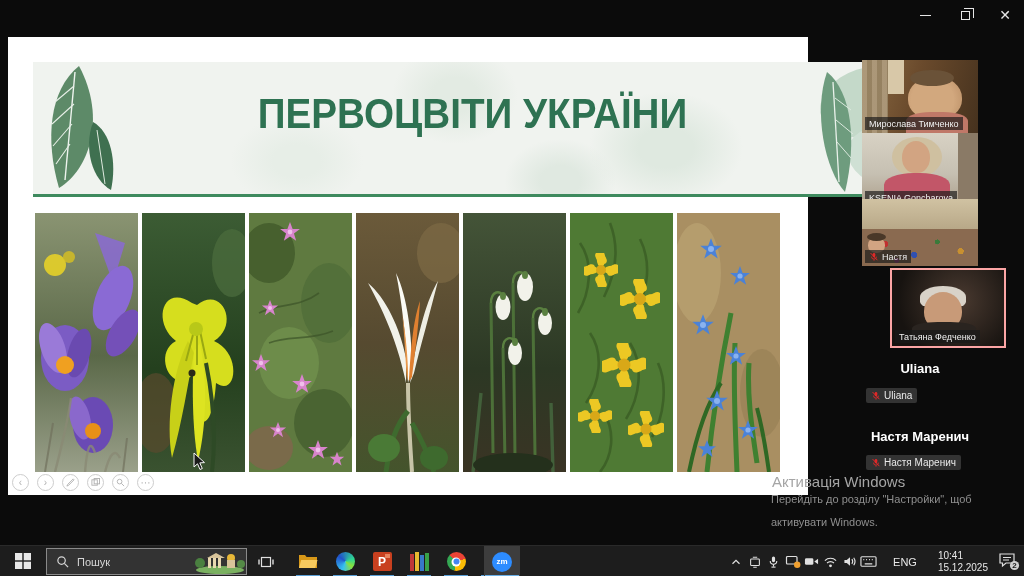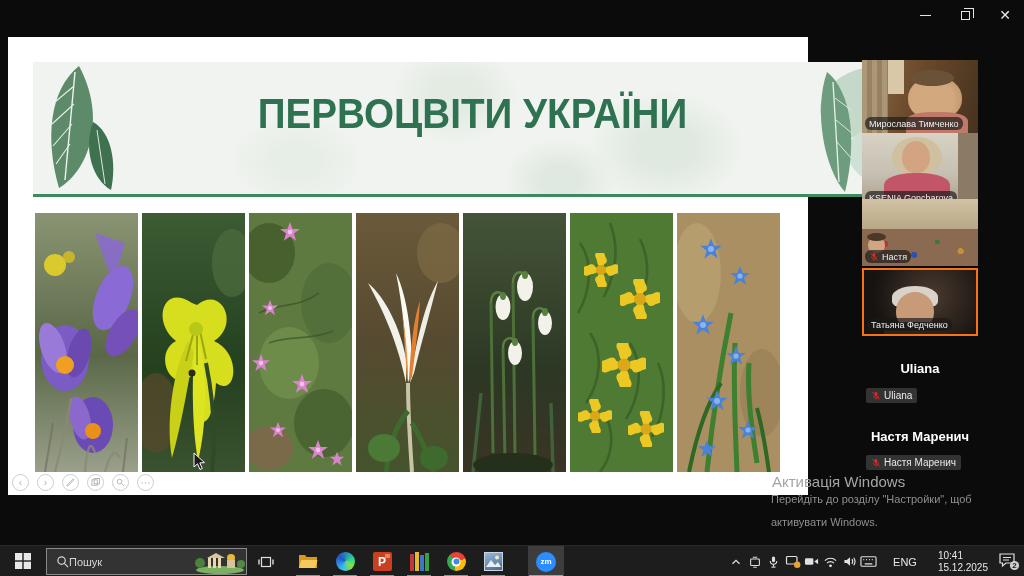--- a/index.html
+++ b/index.html
@@ -43,26 +43,26 @@
   .ss-btn { width:17px; height:17px; border:1px solid #cdcdcd; border-radius:50%;
     display:flex; align-items:center; justify-content:center; color:#b3b3b3; font-size:10px;
     line-height:1; background:#fff; }
 
   
   .cursor { position:absolute; left:193px; top:452px; z-index:60; }
 
   
   .vtile { position:absolute; left:862px; width:116px; overflow:hidden; background:#141414; }
   .vtile .vlabel { position:absolute; bottom:3px; left:3px; background:rgba(25,25,25,.68);
-    color:#f0f0f0; font-size:9px; padding:1.5px 4px; border-radius:6px; white-space:nowrap;
+    color:#f0f0f0; font-size:9px; padding:1.5px 4px; border-radius:0; white-space:nowrap;
     display:flex; align-items:center; gap:3px; max-width:110px; }
   .v1 { top:60px; height:73px; }
   .v2 { top:133px; height:74px; }
   .v3 { top:199px; height:67px; }
-  .v4 { top:268px; height:68px; border:2px solid #f97316; }
+  .v4 { top:268px; height:80px; border:2px solid #fca5a5;margin-left:28px; }
 
   .name-only-name { position:absolute; left:862px; width:116px; text-align:center;
     color:#ffffff; font-weight:bold; font-size:13px; }
   .name-pill { position:absolute; left:866px; display:inline-flex; align-items:center; gap:3px;
     background:#333333; color:#e9e9e9; font-size:10px; padding:2px 5px; border-radius:2px; }
 
   
   .art { position:absolute; inset:0; }
   .face { position:absolute; border-radius:50% 50% 46% 46%; }
 
@@ -70,21 +70,21 @@
   .wm-title { position:absolute; left:772px; top:473px; font-size:15px; color:#a5a5a5; }
   .wm-line { position:absolute; left:771px; font-size:11px; color:#8f8f8f; }
   .wm-l1 { top:493px; } .wm-l2 { top:516px; }
 
   
   .taskbar { position:absolute; left:0; top:545px; width:1024px; height:31px; background:#1d1d1d;
     border-top:1px solid #2a2a2a; display:flex; align-items:stretch; }
   .tb-btn { display:flex; align-items:center; justify-content:center; position:relative; }
   .tb-start { width:46px; }
   .tb-search { position:absolute; left:46px; top:2px; width:201px; height:27px;
-    background:#333333; border:1px solid #8a8a8a; display:flex; align-items:center; 
+    background:#333333; border:1px solid #8a8a8a; display:flex; align-items:center; gap:8px;
     padding-left:9px; }
   .tb-search-text { color:#d6d6d6; font-size:11px; flex:1; }
   .tb-search-img { width:52px; height:25px; }
   .tb-taskview { position:absolute; left:250px; width:32px; height:31px; }
   .tb-app { position:absolute; width:36px; height:31px; }
   .tb-underline { position:absolute; bottom:0; left:50%; transform:translateX(-50%);
     width:24px; height:2px; background:#5a9fd6; }
   .tb-app.active { background:#3d3d3d; }
   .tb-app.active .tb-underline { width:34px; background:#6ab0e8; }
 
@@ -530,21 +530,21 @@
     <div class="tb-btn tb-app" style="left:475px;">
       <span class="photos-ic">
         <svg width="17" height="17" viewBox="0 0 17 17">
             <polygon points="1,14 6,7 10,12 13,9 16,14" fill="#e8eef4"></polygon>
             <circle cx="12" cy="4.5" r="2" fill="#f0e8d0"></circle>
           </svg>
       </span>
       <span class="tb-underline"></span>
     </div>
 
-    <div class="tb-btn tb-app active" style="left:528px;">
+    <div class="tb-btn tb-app active" style="left:484px;">
       <span class="zm-ic">zm</span>
       <span class="tb-underline"></span>
     </div>
 
     <div class="tray">
       <div class="tray-ic">
         <svg width="14" height="14" viewBox="0 0 16 16">
             <path d="M4 10 L8 6 L12 10" fill="none" stroke="#e0e0e0" stroke-width="1.4"></path>
           </svg>
       </div>

